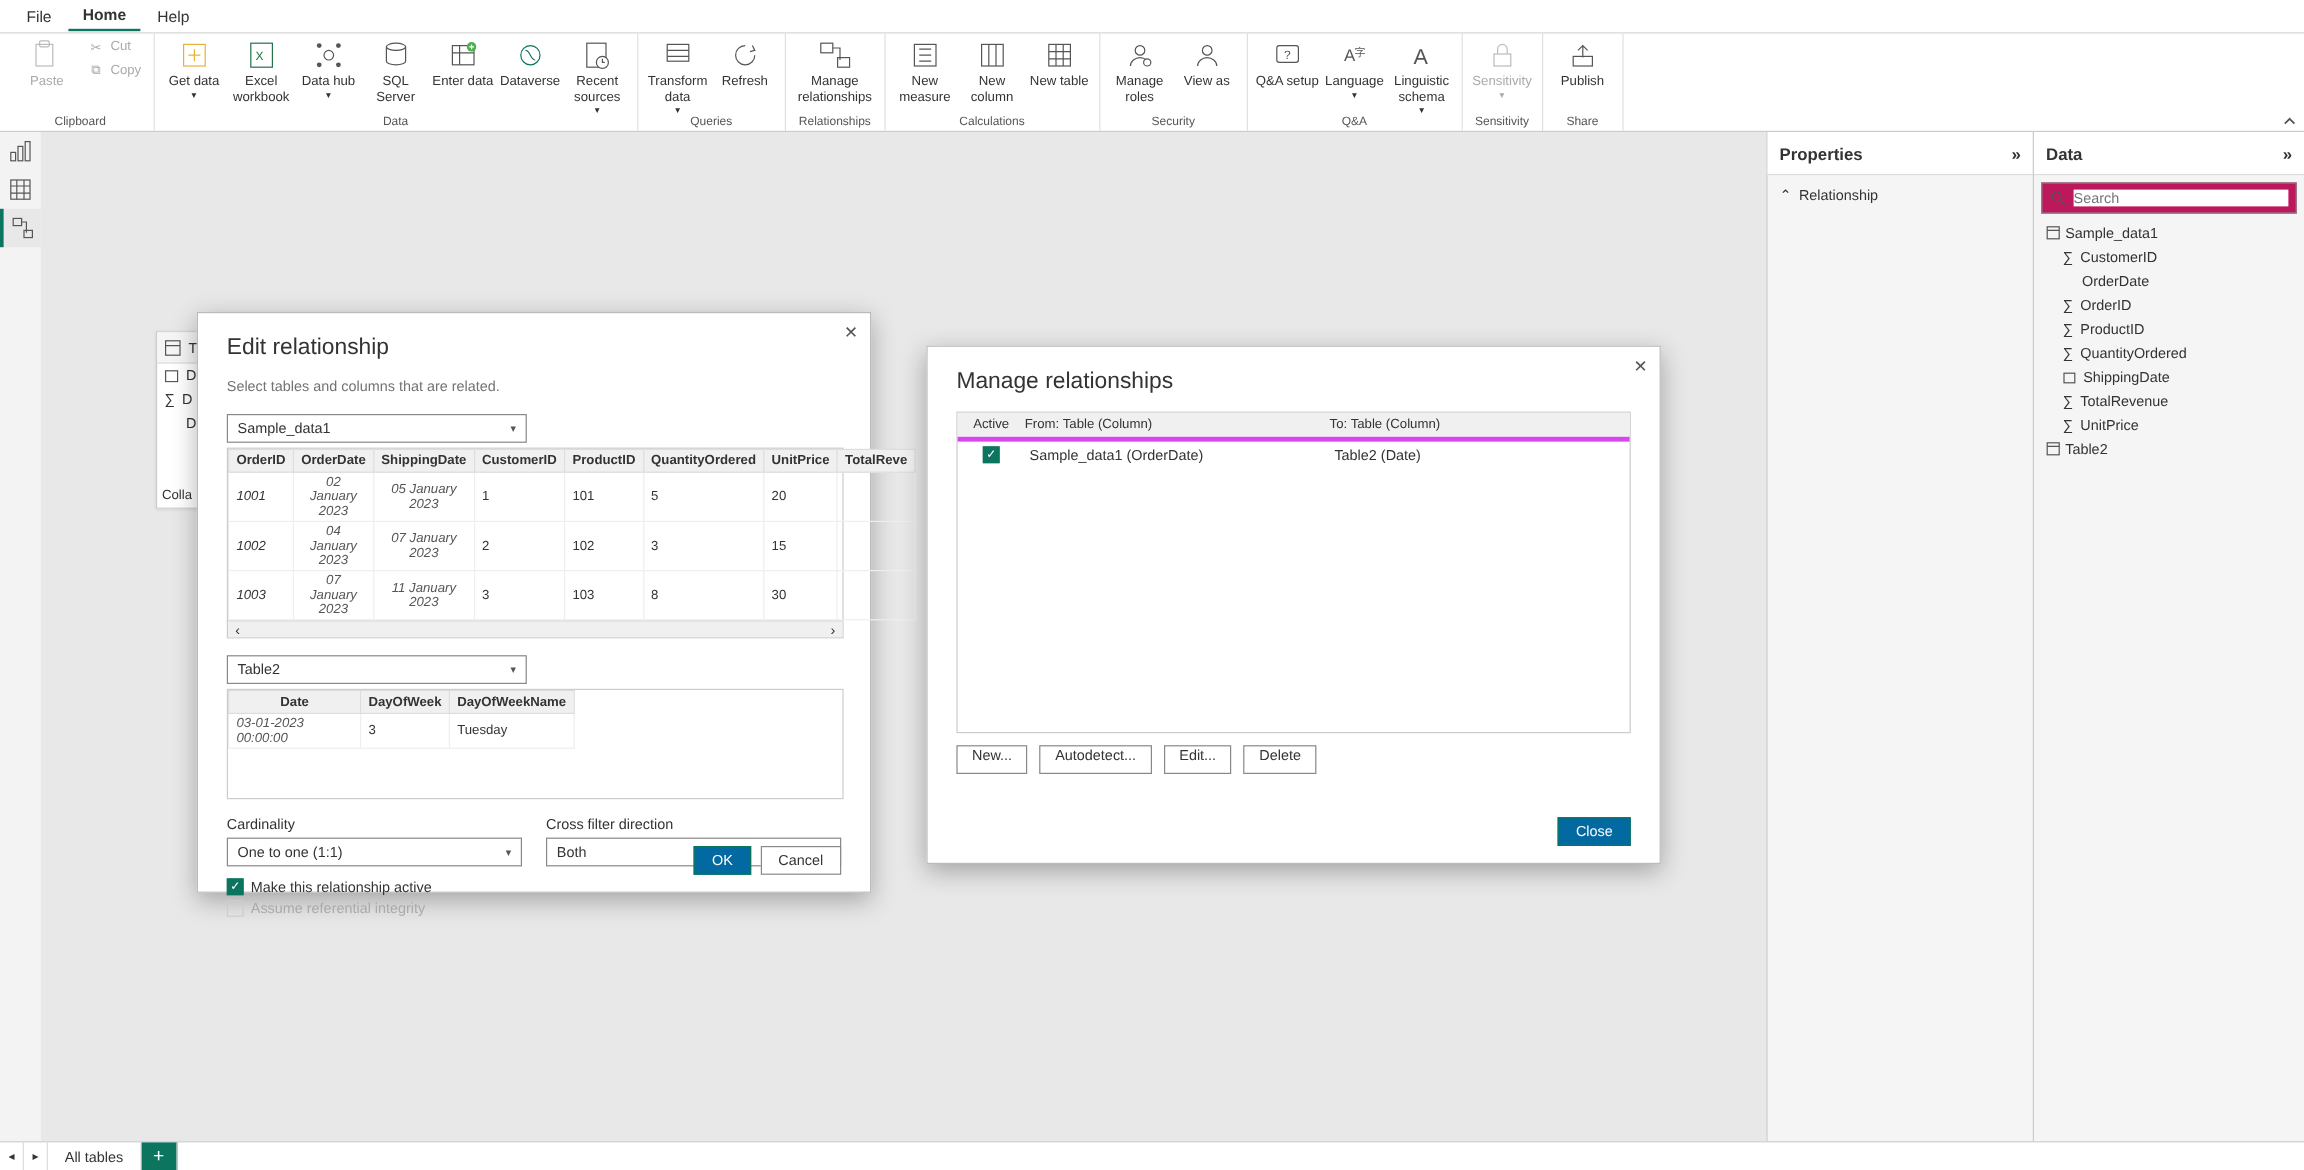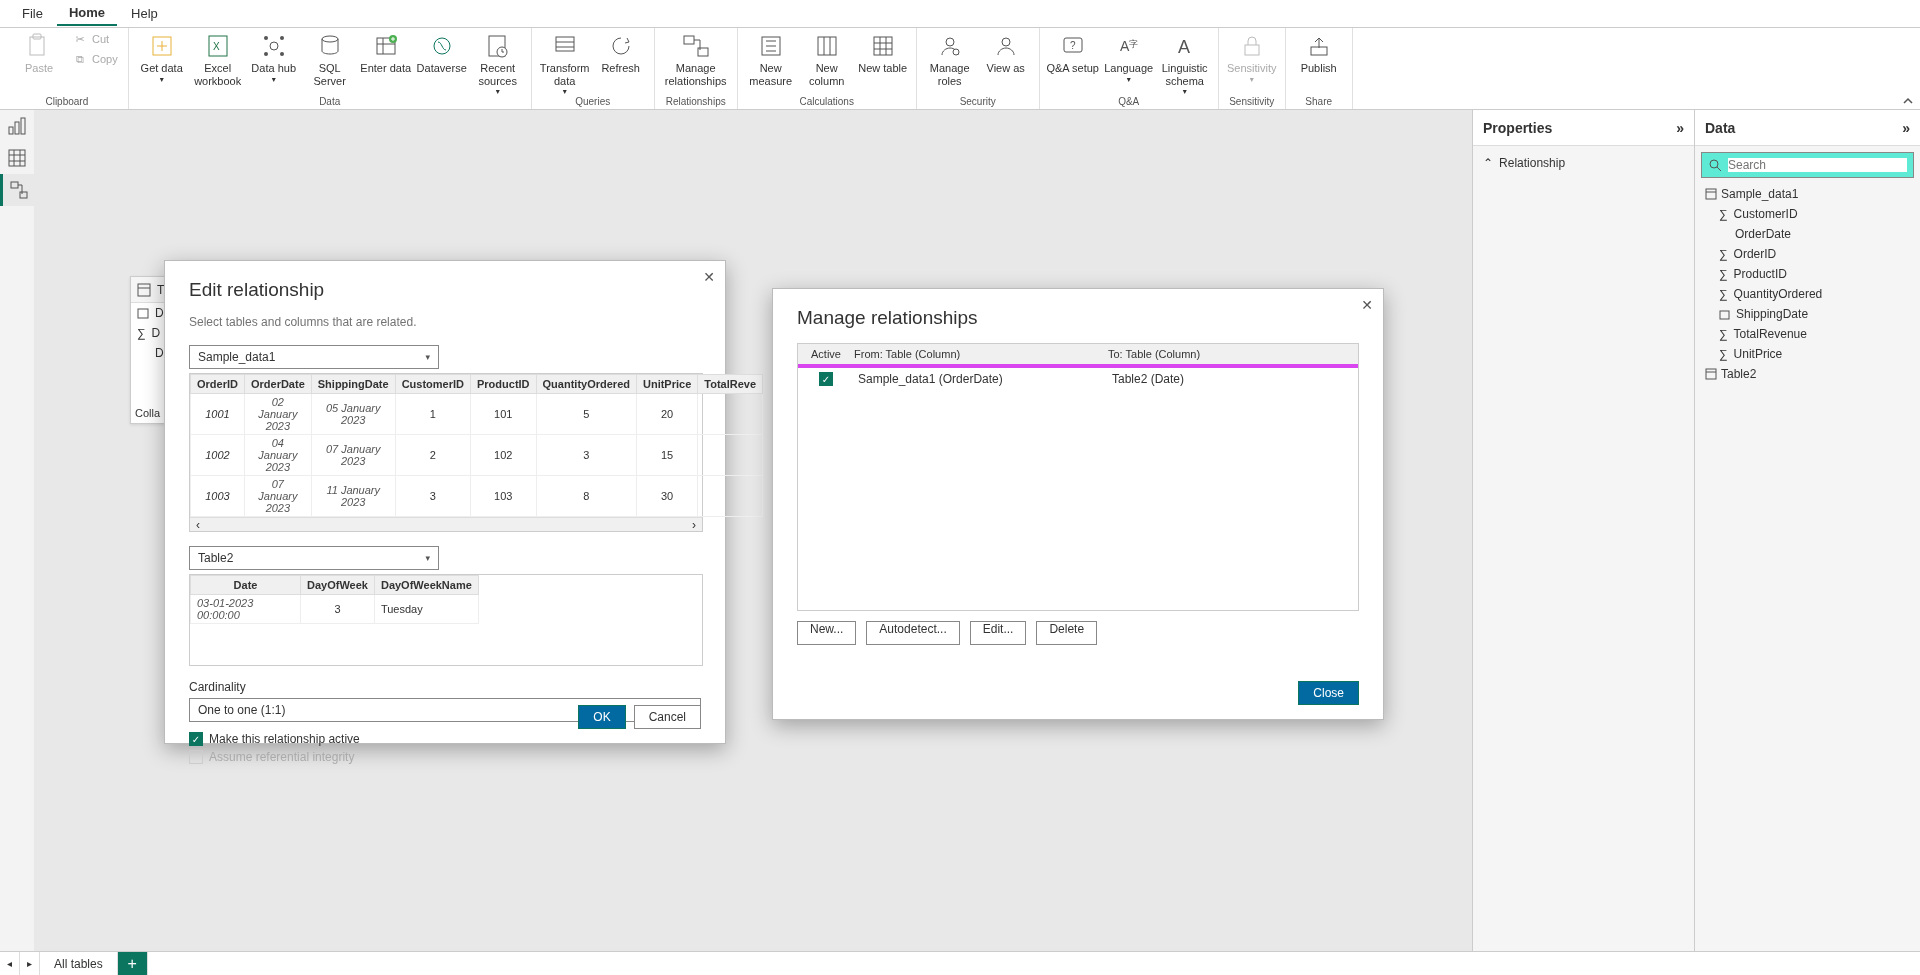--- a/index.html
+++ b/index.html
@@ -31,21 +31,21 @@
 
 .canvas { position: absolute; left: 34px; right: 0; top: 110px; bottom: 24px; background: #e8e8e8; }
 
 
 .pane { position: absolute; top: 0; bottom: 0; background: #f5f5f5; border-left: 1px solid #ccc; }
 .pane-prop { right: 226px; width: 222px; }
 .pane-data { right: 0; width: 226px; }
 .pane-header { height: 36px; display: flex; align-items: center; justify-content: space-between; padding: 0 10px; border-bottom: 1px solid #ddd; background: #fff; font-weight: 600; font-size: 14px; }
 .pane-body { padding: 6px 10px; font-size: 12px; }
 .field-row { display: flex; align-items: center; gap: 6px; padding: 3px 0 3px 14px; font-size: 12px; }
-.searchbox { width: calc(100% - 12px); margin: 6px; height: 26px; border: 1px solid #888; display: flex; align-items: center; padding: 0 6px; gap: 6px; background: #5eead4; }
+.searchbox { width: calc(100% - 12px); margin: 6px; height: 26px; border: 1px solid #888; display: flex; align-items: center; padding: 0 6px; gap: 6px; background: #be185d; }
 .searchbox input { border: none; outline: none; flex: 1; font-size: 12px; }
 
 
 .model-card { position: absolute; left: 96px; top: 166px; width: 170px; background: #fff; border: 1px solid #ccc; box-shadow: 0 1px 3px rgba(0,0,0,0.1); }
 .model-card-header { height: 26px; background: #f5f5f5; border-bottom: 1px solid #ddd; display: flex; align-items: center; gap: 6px; padding: 0 6px; font-size: 12px; }
 .model-card-row { display: flex; align-items: center; gap: 6px; padding: 3px 6px; font-size: 12px; }
 .collapse-btn { font-size: 11px; padding: 4px; }
 
 
 .dialog { position: absolute; background: #fff; border: 1px solid #bbb; box-shadow: 0 6px 20px rgba(0,0,0,0.3); }
@@ -55,21 +55,21 @@
 .dlg-pad { padding: 18px 24px; }
 .dlg-title { font-size: 19px; font-weight: 400; margin-bottom: 14px; }
 .dlg-sub { font-size: 12px; color: #737373; margin-bottom: 16px; }
 
 .dropdown { height: 24px; border: 1px solid #888; background: #fff; display: flex; align-items: center; justify-content: space-between; padding: 0 8px; font-size: 12px; cursor: pointer; }
 .drop-arrow { font-size: 9px; color: #555; }
 
 .grid { border: 1px solid #ccc; margin-top: 4px; width: 514px; }
 .grid table { border-collapse: collapse; width: 100%; font-size: 11px; }
 .grid th { background: #f0f0f0; border: 1px solid #ddd; padding: 3px 6px; font-weight: 600; text-align: center; }
-.grid td { border: 1px solid #eee; padding: 2px 6px; text-align: center; }
+.grid td { border: 1px solid #eee; padding: 2px 6px; text-align: left; }
 .grid td.l { text-align: left; font-style: italic; color: #555; }
 .grid td.c { text-align: center; font-style: italic; color: #555; }
 .grid-scroll { height: 14px; background: #f0f0f0; display: flex; align-items: center; justify-content: space-between; padding: 0 6px; border-top: 1px solid #ddd; }
 
 .opt-row { display: flex; gap: 20px; margin-top: 14px; }
 .opt-col { flex: 1; }
 .opt-label { font-size: 12px; margin-bottom: 4px; }
 
 .chk-row { display: flex; align-items: center; gap: 6px; margin-top: 10px; font-size: 12px; }
 .chk { width: 14px; height: 14px; border: 1px solid #888; display: flex; align-items: center; justify-content: center; font-size: 10px; }
@@ -601,20 +601,27 @@
       </div>
 
       <div class="opt-row">
         <div class="opt-col">
           <div class="opt-label">Cardinality</div>
           <div class="dropdown">
               <span>One to one (1:1)</span>
               <span class="drop-arrow">▾</span>
             </div>
         </div>
+        <div class="opt-col">
+          <div class="opt-label">Cross filter direction</div>
+          <div class="dropdown">
+              <span>Both</span>
+              <span class="drop-arrow">▾</span>
+            </div>
+        </div>
       </div>
 
       <div class="chk-row">
         <span class="chk checked">✓</span>
         <span>Make this relationship active</span>
       </div>
       <div class="chk-row disabled" style="margin-top:4px">
         <span class="chk" style="border-color:#ccc"></span>
         <span>Assume referential integrity</span>
       </div>

